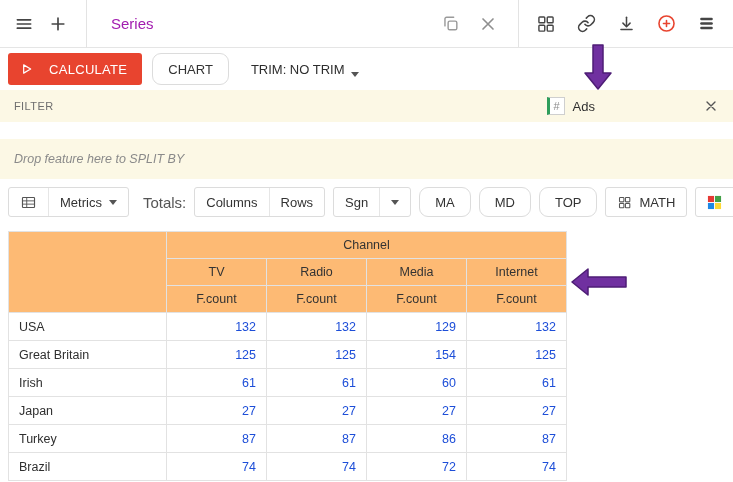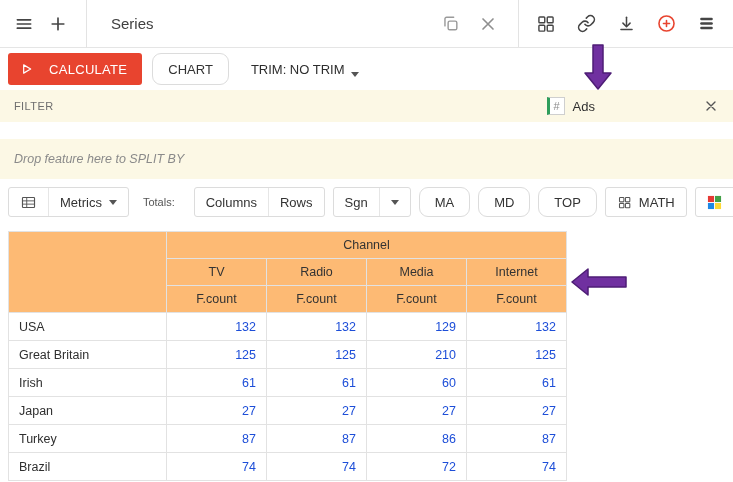--- a/index.html
+++ b/index.html
@@ -5,21 +5,21 @@
   * { box-sizing: border-box; margin: 0; padding: 0; }
   html,body { background:#fff; }
   body { font-family:"Liberation Sans", sans-serif; color:#333; }
   .app { position:relative; width:733px; height:482px; background:#fff; overflow:hidden; }
 
   
   .topbar { height:48px; display:flex; align-items:center; border-bottom:1px solid #e5e5e5; }
   .icon-btn { background:none; border:none; width:28px; height:28px; display:flex; align-items:center; justify-content:center; cursor:pointer; flex:0 0 auto; }
   .topbar-left { display:flex; align-items:center; gap:6px; padding-left:10px; height:100%; }
   .vdiv { width:1px; height:48px; background:#e3e3e3; margin-left:8px; }
-  .tab-title { margin-left:18px; font-size:15px; font-weight:500; color:#404040; white-space:nowrap; }
+  .tab-title { margin-left:18px; font-size:15px; font-weight:500; color:#a21caf; white-space:nowrap; }
   .tab-actions { margin-left:auto; display:flex; align-items:center; gap:10px; padding-right:16px; }
   .topbar-right { border-left:1px solid #e3e3e3; height:100%; display:flex; align-items:center; gap:12px; padding:0 13px; }
 
   
   .toolbar { height:42px; display:flex; align-items:center; gap:10px; padding:0 8px; }
   .btn-calculate { display:flex; align-items:center; gap:15px; background:#e8442f; color:#fff; border:none;
     height:32px; padding:0 15px 0 10px; font-size:13px; font-weight:500; letter-spacing:.3px; border-radius:3px;
     cursor:pointer; font-family:inherit; }
   .btn-group { display:flex; align-items:stretch; height:32px; border:1px solid #dcdcdc; border-radius:3px; background:#fff; }
   .seg { display:flex; align-items:center; gap:7px; padding:0 11px; font-size:13px; color:#333; cursor:pointer; background:none; border:none; font-family:inherit; }
@@ -38,21 +38,21 @@
   .chip-icon { width:18px; height:18px; border:1px solid #cfcfcf; border-left:3px solid #2e9e5b; background:#fff;
     display:flex; align-items:center; justify-content:center; font-size:11px; color:#8c8c8c; }
   .chip-label { font-size:13px; color:#2f2f2f; }
   .filter-close { margin-left:108px; background:none; border:none; cursor:pointer; display:flex; align-items:center; }
   .split-bar { height:40px; background:#fcf8e5; display:flex; align-items:center; padding:0 14px; margin-top:17px; }
   .split-text { font-style:italic; font-size:12.5px; color:#8a8a8a; }
 
   
   .metrics-bar { height:46px; display:flex; align-items:center; gap:8px; padding:0 8px; }
   .metrics-bar .btn-group, .metrics-bar .btn-outline { height:30px; }
-  .label-totals { font-size:11px; color:#555; margin:0 11px 0 6px; }
+  .label-totals { font-size:15px; color:#555; margin:0 0 0 6px; }
 
   
   .grid { border-collapse:collapse; margin:6px 0 0 8px; font-size:12.5px; table-layout:fixed; }
   .grid th, .grid td { border:1px solid #e2e2e2; height:28px; padding:0 10px; overflow:hidden; white-space:nowrap; }
   .grid thead th { background:#fdba74; font-weight:400; text-align:center; height:27px; color:#333; }
   .grid td.rowlabel { text-align:left; color:#2f2f2f; }
   .grid td.num { text-align:right; color:#1d4ed8; }
 
   
   .arrow { position:absolute; z-index:20; }
@@ -259,21 +259,21 @@
         <td class="rowlabel">USA</td>
         <td class="num">132</td>
         <td class="num">132</td>
         <td class="num">129</td>
         <td class="num">132</td>
       </tr>
       <tr>
         <td class="rowlabel">Great Britain</td>
         <td class="num">125</td>
         <td class="num">125</td>
-        <td class="num">210</td>
+        <td class="num">154</td>
         <td class="num">125</td>
       </tr>
       <tr>
         <td class="rowlabel">Irish</td>
         <td class="num">61</td>
         <td class="num">61</td>
         <td class="num">60</td>
         <td class="num">61</td>
       </tr>
       <tr>

